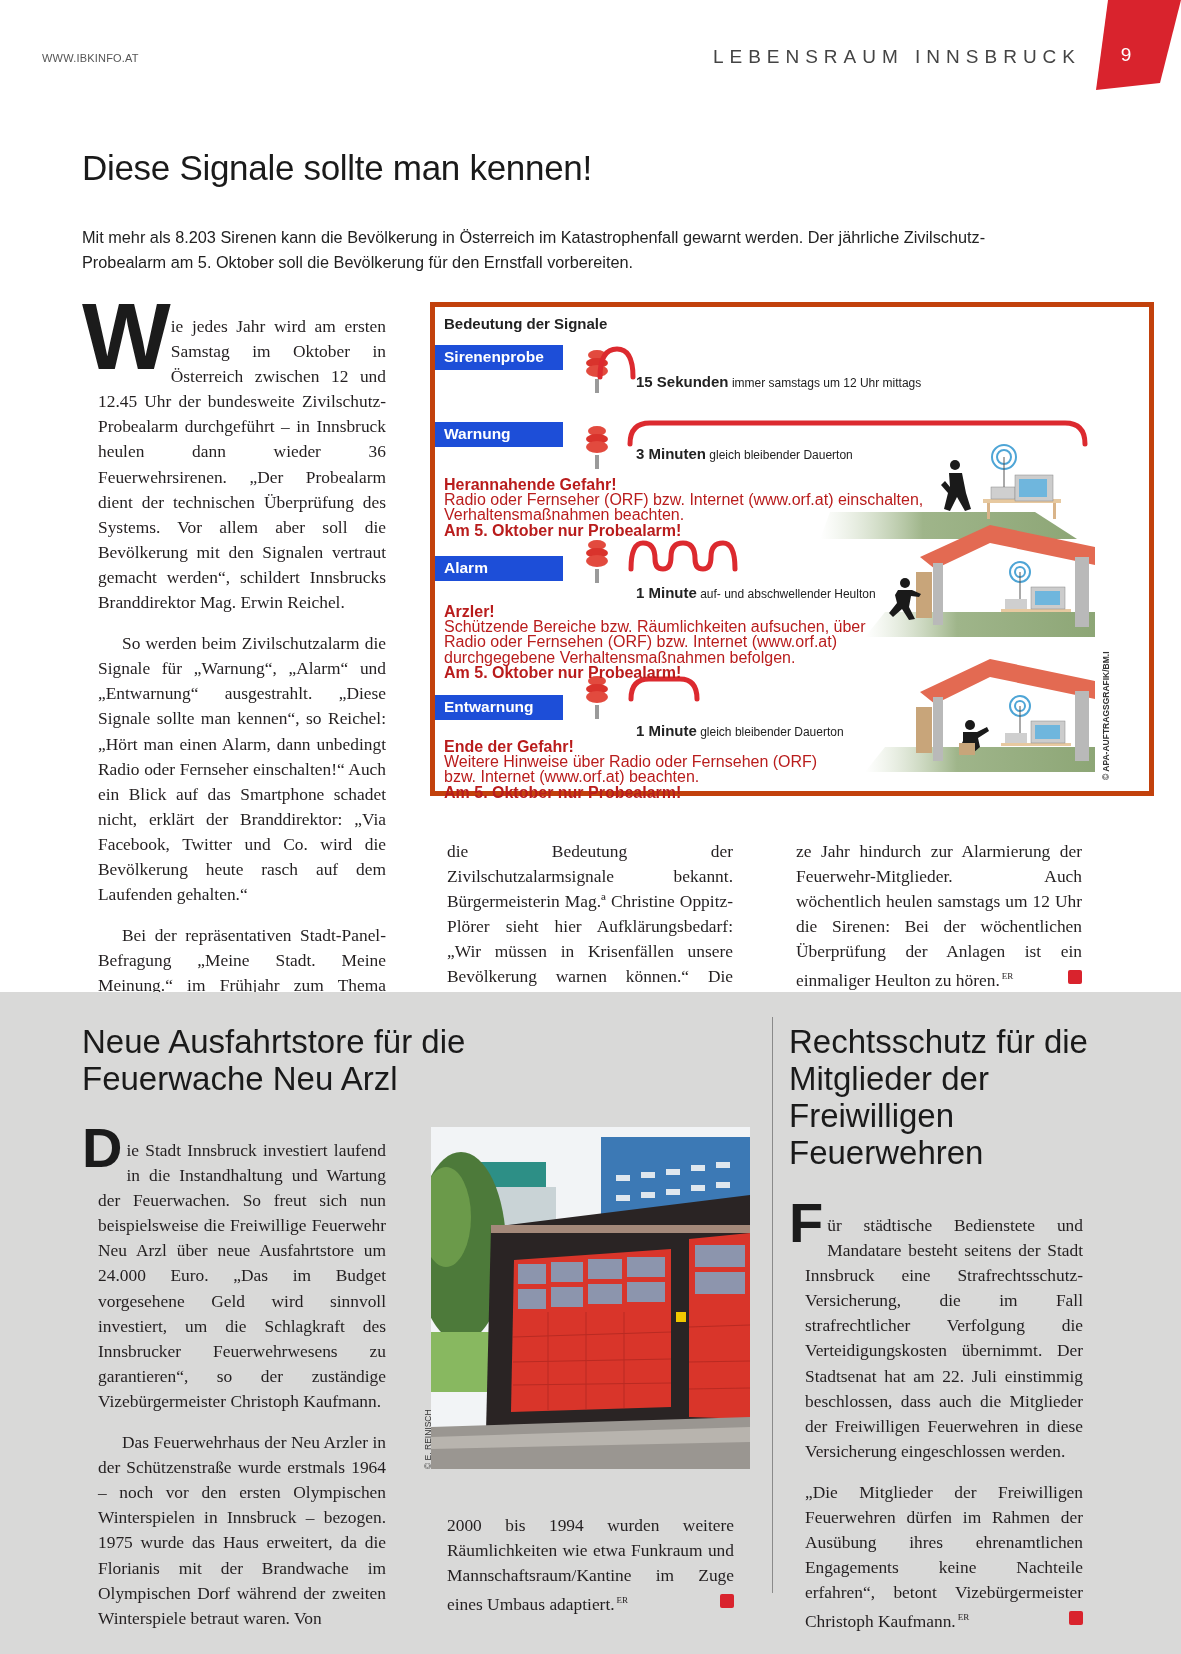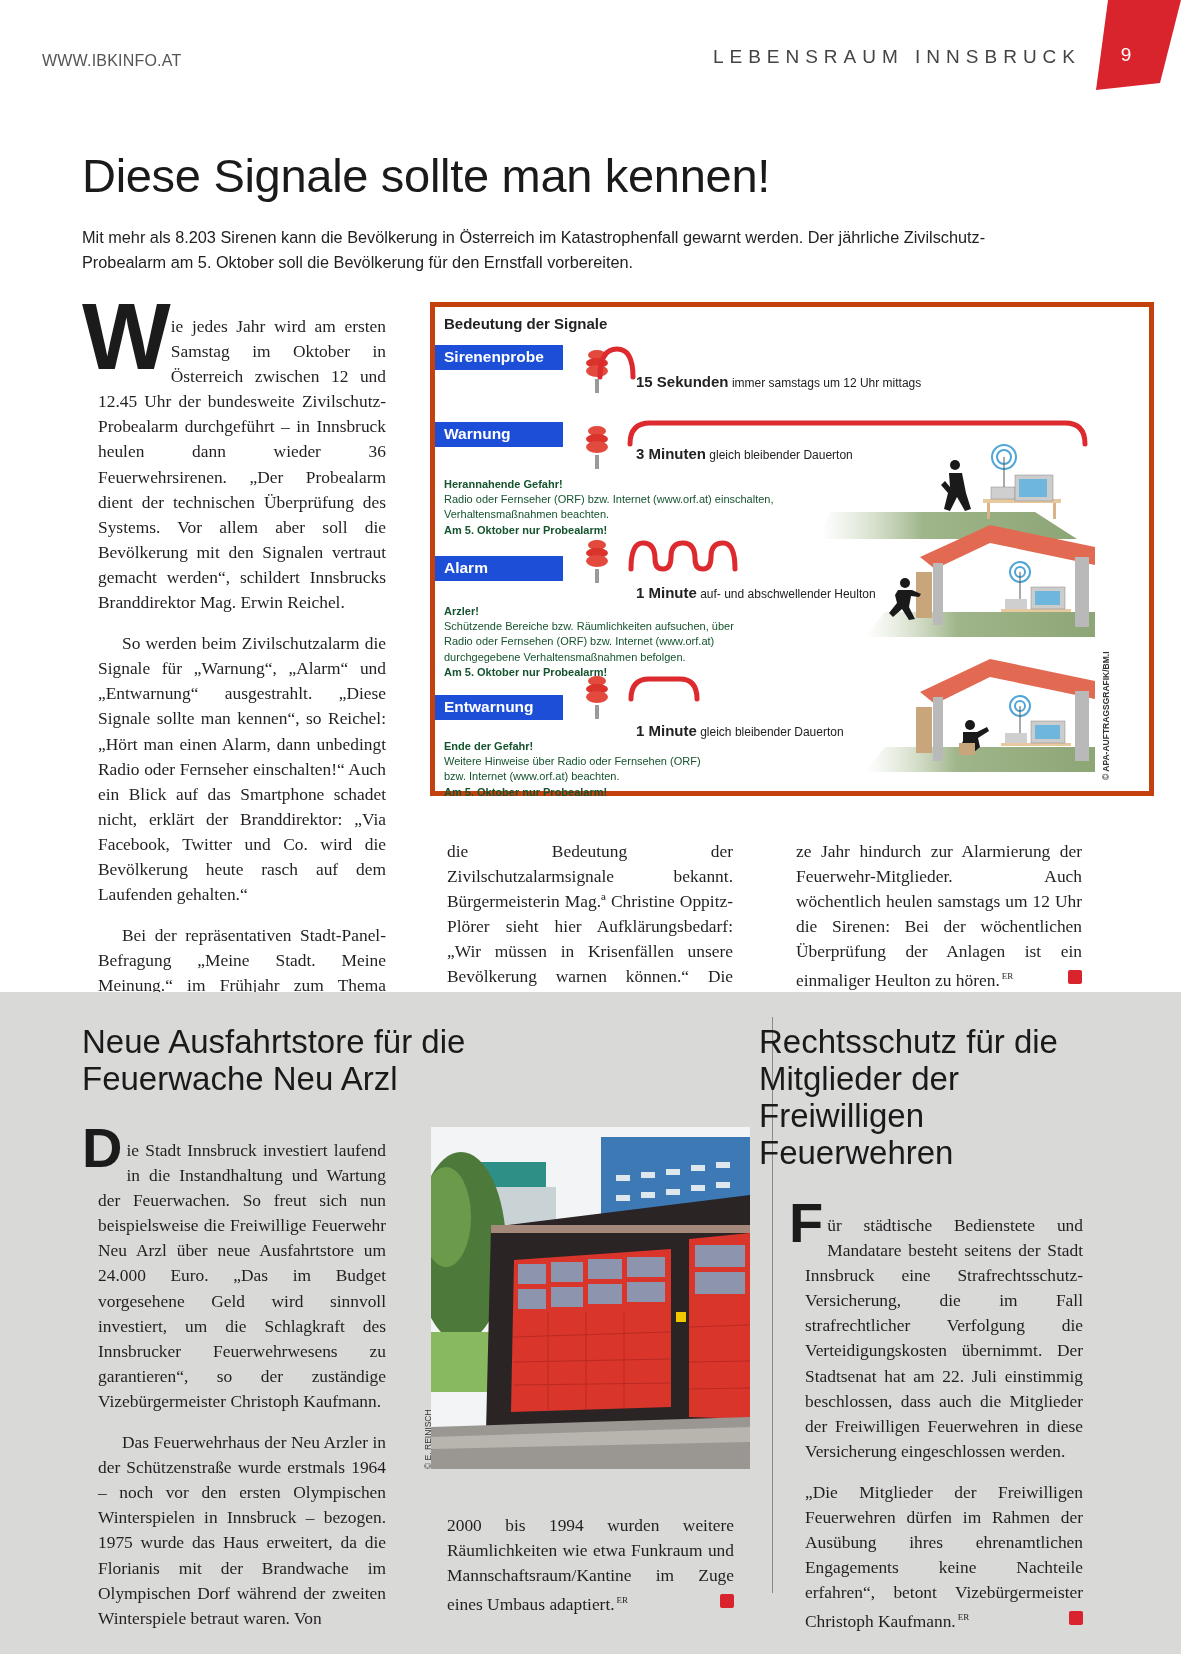--- a/index.html
+++ b/index.html
@@ -1,27 +1,27 @@
 <!DOCTYPE html>
 <html><head>
 <meta charset="utf-8">
 <style>
   * { box-sizing: border-box; margin: 0; padding: 0; }
   html, body { width: 1181px; height: 1654px; background: #fff; overflow: hidden; }
   body { position: relative; font-family: "Liberation Serif", "DejaVu Serif", serif; color: #231f20; }
 
   
-  .site-url { position: absolute; left: 42px; top: 52px; font-family: "Liberation Sans", sans-serif; font-size: 16px; color: #555; letter-spacing: 0.2px; }
+  .site-url { position: absolute; left: 42px; top: 52px; font-family: "Liberation Sans", sans-serif; font-size: 11px; color: #555; letter-spacing: 0.2px; }
   .section-title { position: absolute; right: 100px; top: 46px; font-family: "Liberation Sans", sans-serif; font-size: 19px; letter-spacing: 6px; color: #444; font-weight: 300; }
   .page-tab { position: absolute; left: 1096px; top: 0; width: 85px; height: 92px; }
   .page-tab svg { display: block; }
   .page-num { position: absolute; left: 1114px; top: 44px; width: 24px; text-align: center; font-family: "Liberation Sans", sans-serif; font-size: 19px; color: #fff; }
 
   
-  .headline { position: absolute; left: 82px; top: 148px; font-family: "Liberation Sans", sans-serif; font-size: 47px; font-weight: 300; color: #1a1a1a; letter-spacing: -0.3px; }
+  .headline { position: absolute; left: 82px; top: 148px; font-family: "Liberation Sans", sans-serif; font-size: 35px; font-weight: 300; color: #1a1a1a; letter-spacing: -0.3px; }
   .lead { position: absolute; left: 82px; top: 225px; width: 960px; font-family: "Liberation Sans", sans-serif; font-size: 16.3px; line-height: 25px; color: #222; }
 
   .col { position: absolute; font-size: 17.4px; line-height: 25.1px; text-align: justify; hyphens: manual; }
   .col p { margin: 16px; }
   .col p.indent { text-indent: 24px; }
   .dropcap { float: left; font-family: "Liberation Sans", sans-serif; font-weight: 700; color: #1b1b1b; margin-right: 4px; }
   .dropcap.big { font-size: 94px; line-height: 70px; margin-top: 4px; margin-bottom: 0; letter-spacing: -4px; }
   .dropcap.small { font-size: 56px; line-height: 44px; margin-top: 4px; }
 
   .col-a { left: 82px; top: 298px; width: 320px; }
@@ -30,30 +30,30 @@
 
   .end-mark { display: inline-block; width: 14px; height: 14px; background: #d9232d; border-radius: 2px; float: right; margin-top: 6px; }
   sup.author { font-size: 9px; vertical-align: 7px; margin-left: 2px; }
 
   
   .infographic { position: absolute; left: 430px; top: 302px; width: 724px; height: 494px; border: 5px solid #c2410c; background: #fff; }
   .ig-title { position: absolute; left: 9px; top: 8px; font-family: "Liberation Sans", sans-serif; font-weight: 700; font-size: 15px; color: #222; }
   .ig-label { position: absolute; left: 0; height: 25px; background: #1d4ed8; color: #fff; font-family: "Liberation Sans", sans-serif; font-weight: 700; font-size: 15.5px; padding: 3px 9px; width: 128px; }
   .ig-dur { position: absolute; font-family: "Liberation Sans", sans-serif; font-size: 12px; color: #222; }
   .ig-dur b { font-size: 15px; }
-  .ig-text { position: absolute; left: 9px; font-family: "Liberation Sans", sans-serif; font-size: 11px; line-height: 15.2px; color: #14532d; }
+  .ig-text { position: absolute; left: 9px; font-family: "Liberation Sans", sans-serif; font-size: 16px; line-height: 15.2px; color: #b91c1c; }
   .ig-text b { font-weight: 700; }
   .ig-svg { position: absolute; }
   .credit-vert { position: absolute; left: 1101px; top: 780px; transform: rotate(-90deg); transform-origin: left top; font-family: "Liberation Sans", sans-serif; font-size: 8.5px; color: #333; white-space: nowrap; font-weight: 700; }
 
   
   .gray-band { position: absolute; left: 0; top: 992px; width: 1181px; height: 662px; background: #d9d9d8; }
   .sub-headline { position: absolute; font-family: "Liberation Sans", sans-serif; font-weight: 300; font-size: 33px; line-height: 37px; color: #1a1a1a; }
   .h-left { left: 82px; top: 1023px; width: 460px; }
-  .h-right { left: 759px; top: 1023px; width: 320px; }
+  .h-right { left: 789px; top: 1023px; width: 320px; }
   .divider { position: absolute; left: 772px; top: 1017px; width: 1px; height: 576px; background: #8a8a8a; }
 
   .col-d { left: 82px; top: 1122px; width: 320px; }
   .col-e { left: 431px; top: 1497px; width: 319px; }
   .col-f { left: 789px; top: 1197px; width: 310px; }
 
   .photo { position: absolute; left: 431px; top: 1127px; width: 319px; height: 342px; overflow: hidden; background: #e8ecef; }
   .photo-credit { position: absolute; left: 423px; top: 1469px; transform: rotate(-90deg); transform-origin: left top; font-family: "Liberation Sans", sans-serif; font-size: 8.5px; color: #333; white-space: nowrap; }
 </style>
 </head>

